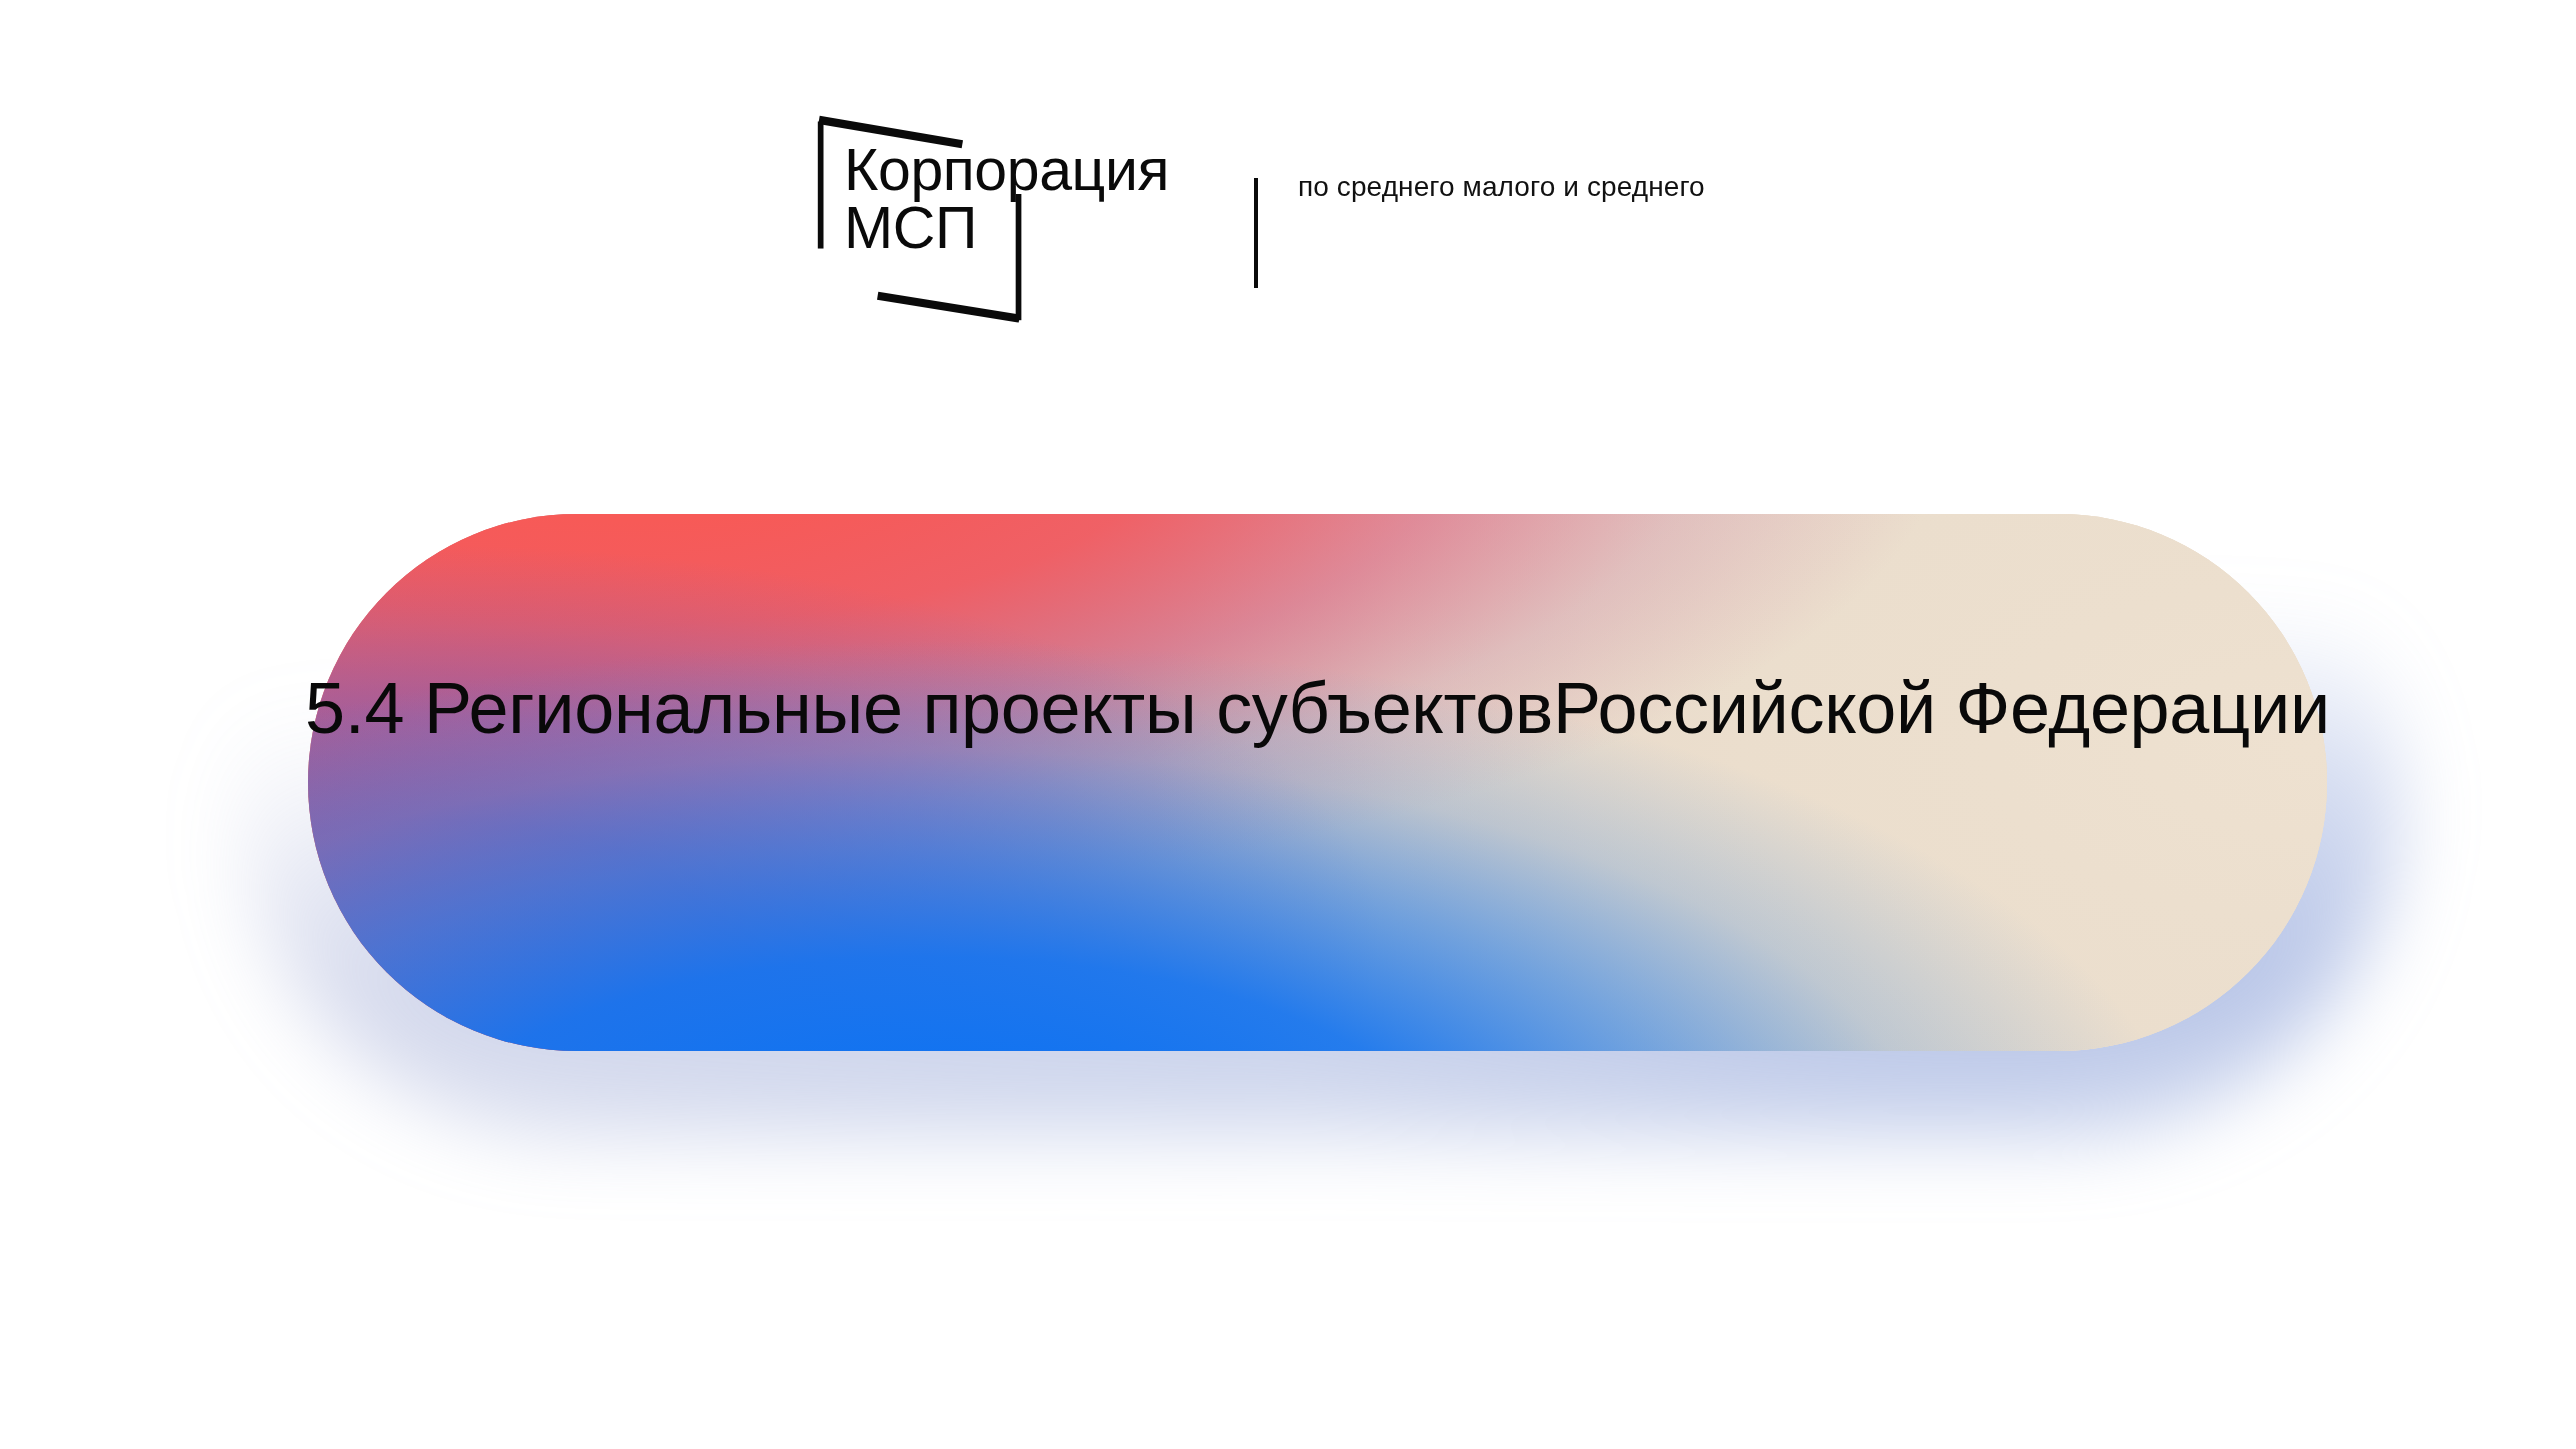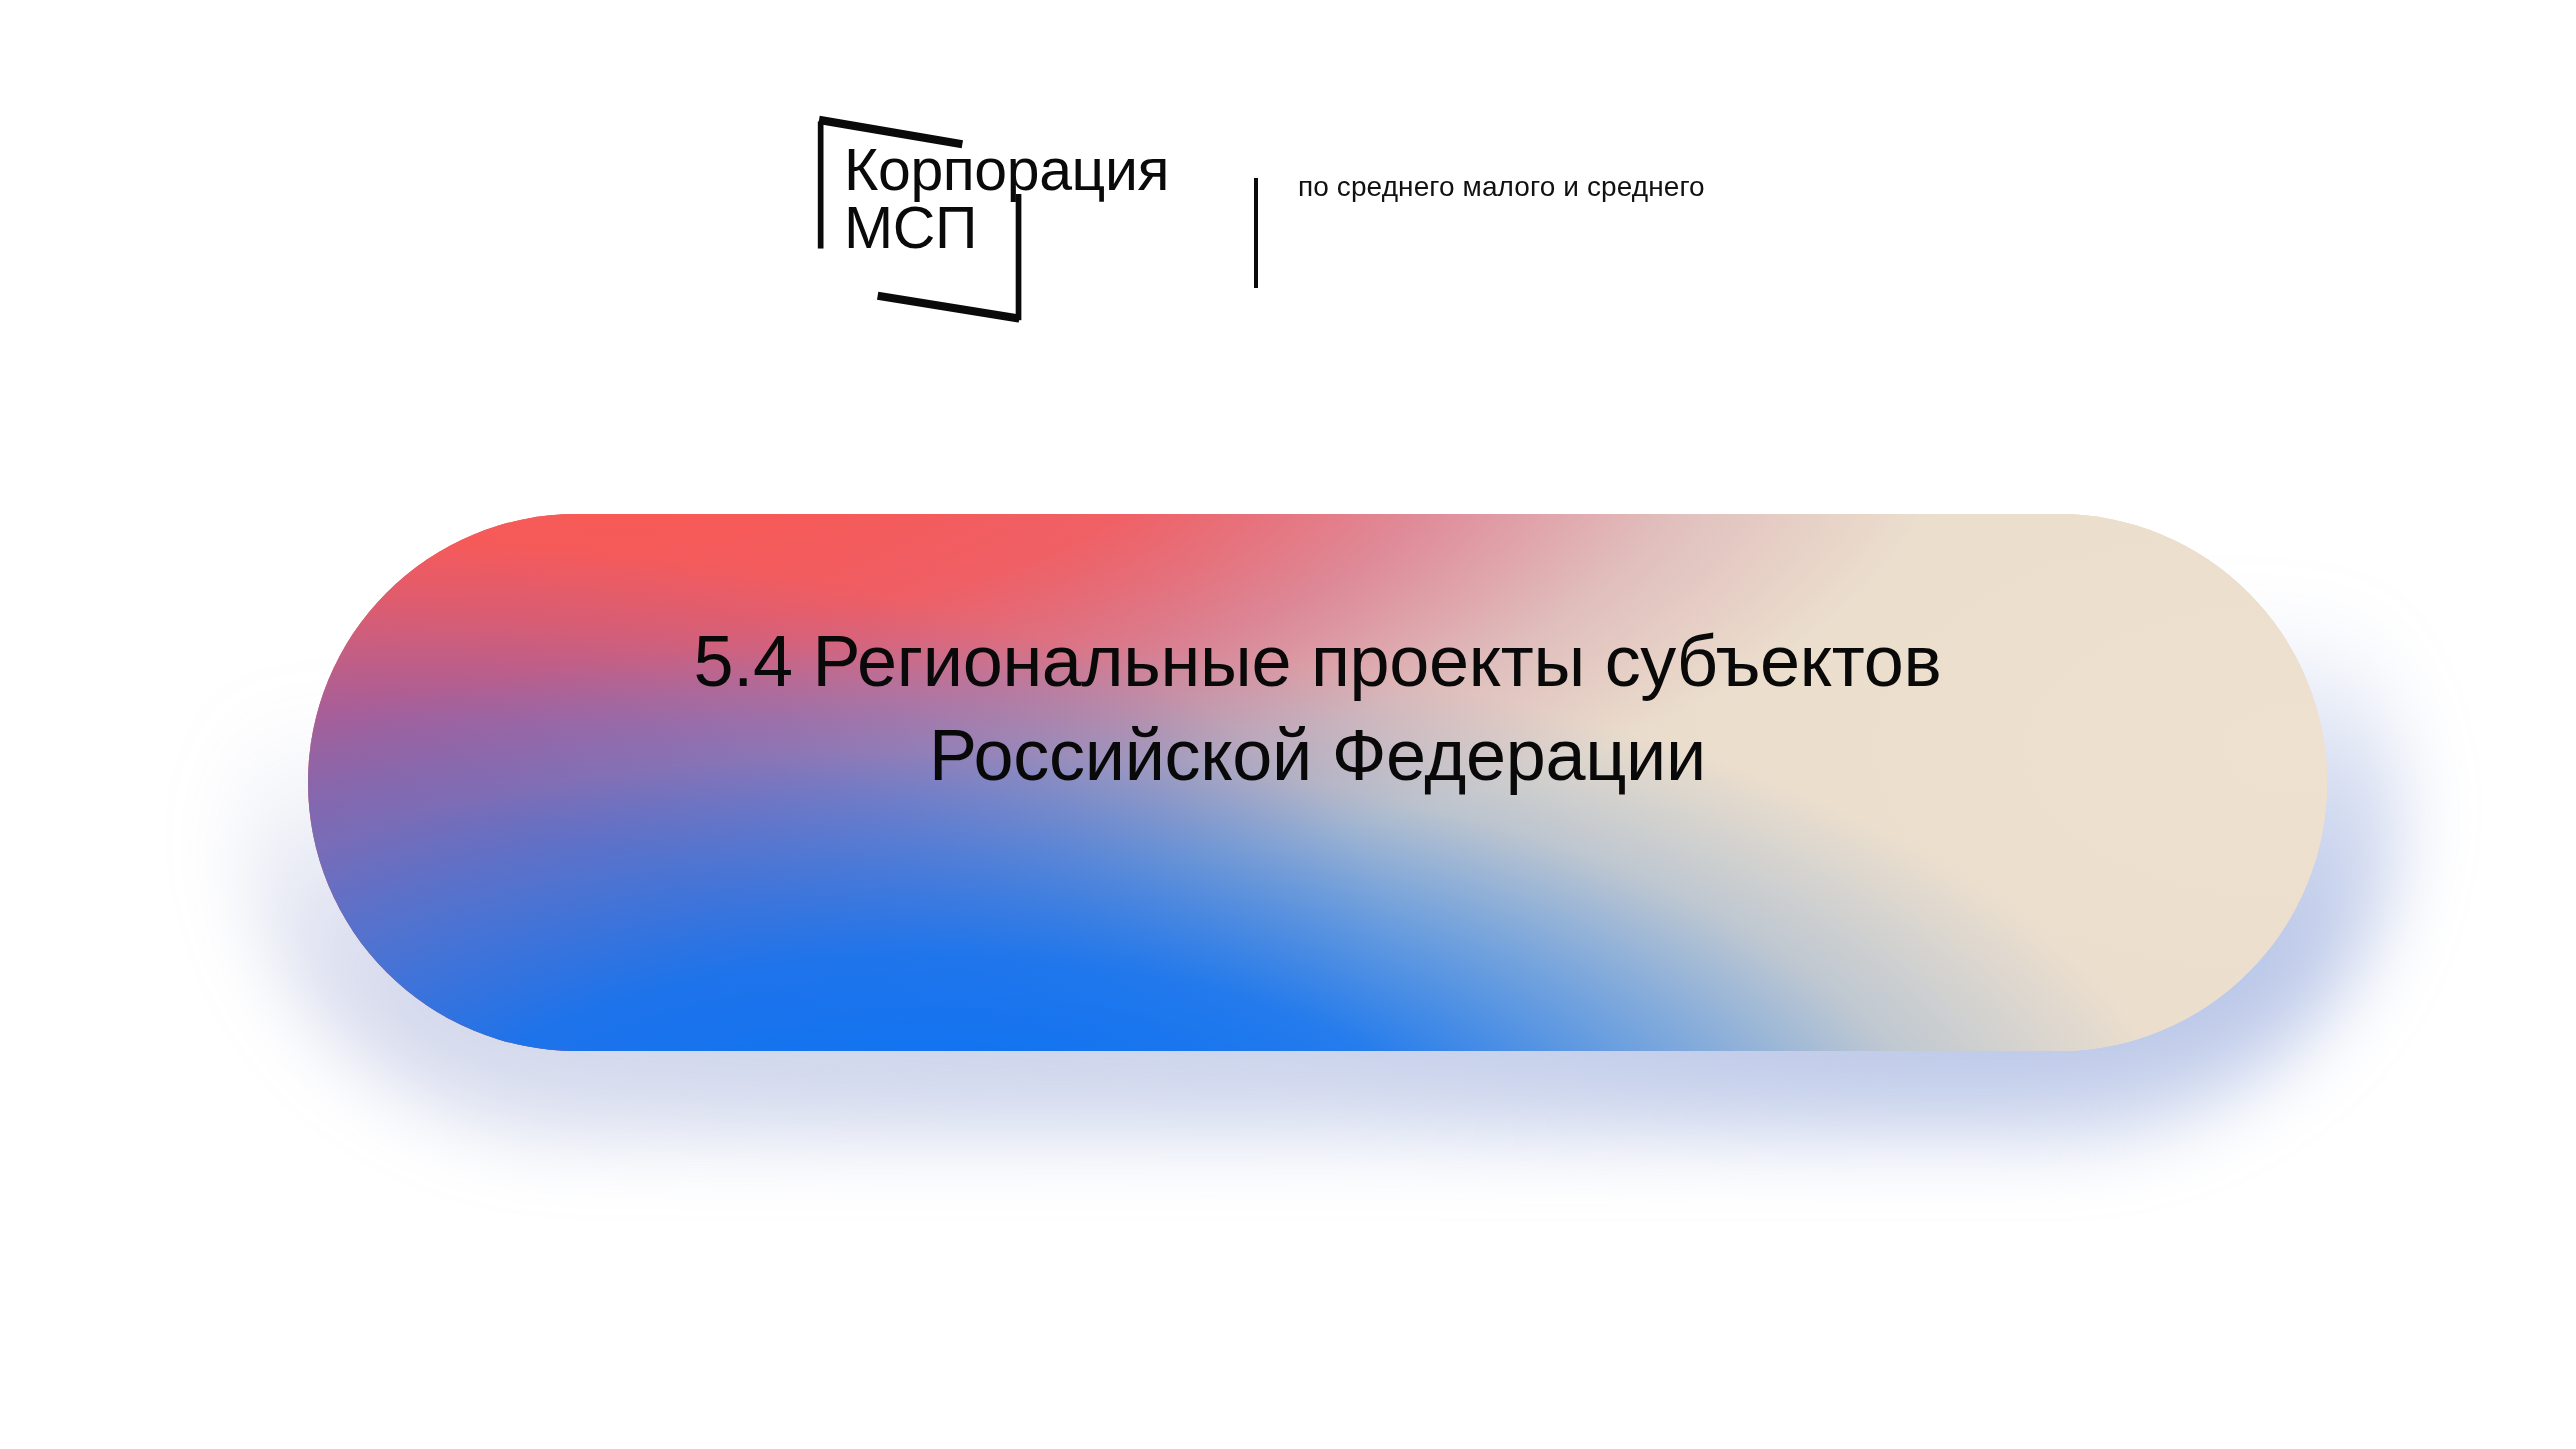--- a/index.html
+++ b/index.html
@@ -152,21 +152,20 @@
   }
 
   
   .pill-title {
     position: absolute;
     left: 0;
     top: 0;
     width: 2019px;
     height: 395px;
     display: flex;
-    flex-direction: column;
     align-items: center;
     justify-content: center;
     color: #090909;
     font-size: 72px;
     font-weight: 400;
     line-height: 1.30;
     text-align: center;
     letter-spacing: -0.3px;
     padding-bottom: 4.9px;
     box-sizing: border-box;

